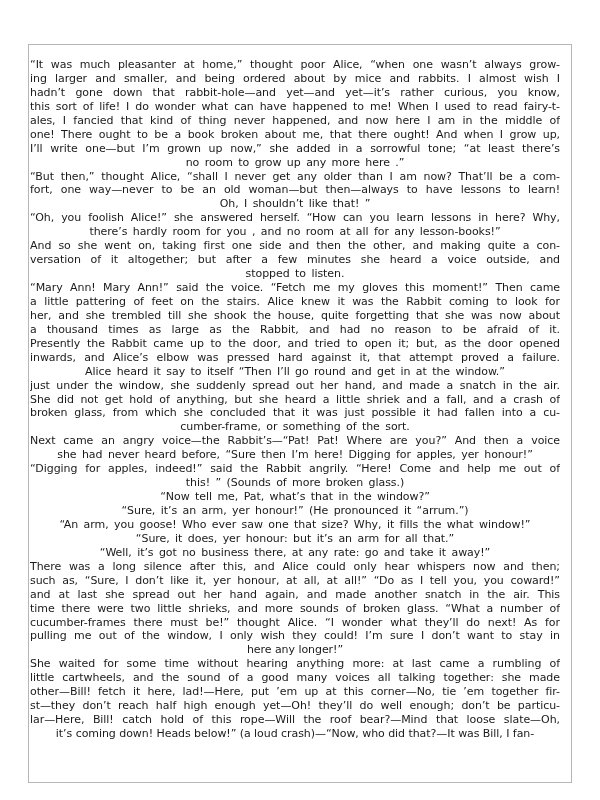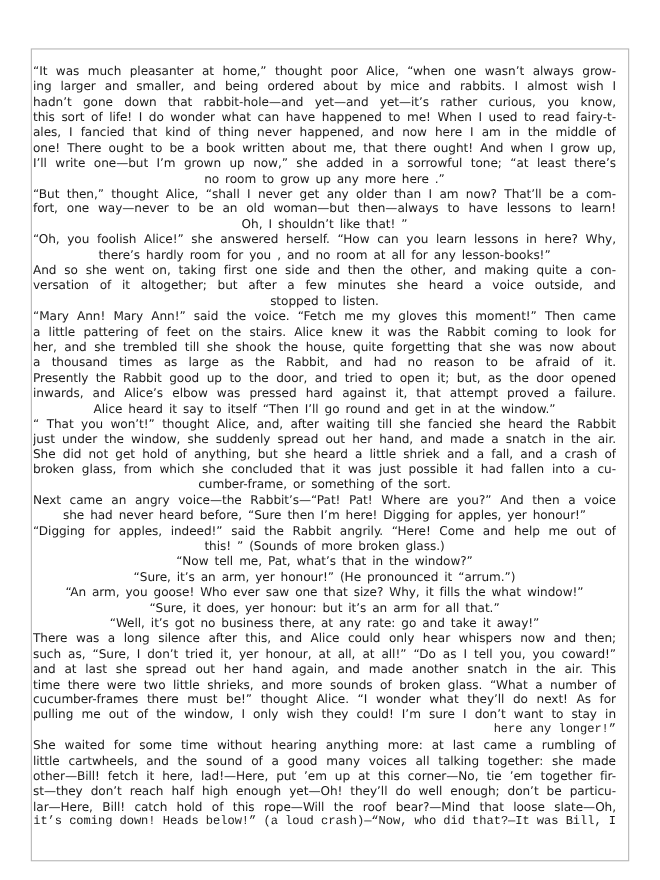--- a/index.html
+++ b/index.html
@@ -34,68 +34,66 @@
   }
   .line.full {
     text-align: justify;
     text-align-last: justify;
   }
   .line.loose {
     text-align: center;
     word-spacing: 2px;
   }
   .line.plain {
-    text-align: right;
-    font-family: Liberation Mono, monospace;
+    text-align: center;
   }
 </style>
 </head>
 <body style="background: rgb(255, 255, 255);">
 
 <div class="page-frame">
   <div>
       <div class="line full">“It was much pleasanter at home,” thought poor Alice, “when one wasn’t always grow-</div>
       <div class="line full">ing larger and smaller, and being ordered about by mice and rabbits. I almost wish I</div>
       <div class="line full">hadn’t gone down that rabbit-hole—and yet—and yet—it’s rather curious, you know,</div>
       <div class="line full">this sort of life! I do wonder what can have happened to me! When I used to read fairy-t-</div>
       <div class="line full">ales, I fancied that kind of thing never happened, and now here I am in the middle of</div>
-      <div class="line full">one! There ought to be a book written about me, that there ought! And when I grow up,</div>
+      <div class="line full">one! There ought to be a book broken about me, that there ought! And when I grow up,</div>
       <div class="line full">I’ll write one—but I’m grown up now,” she added in a sorrowful tone; “at least there’s</div>
       <div class="line loose">no room to grow up any more here .”</div>
       <div class="line full">“But then,” thought Alice, “shall I never get any older than I am now? That’ll be a com-</div>
       <div class="line full">fort, one way—never to be an old woman—but then—always to have lessons to learn!</div>
       <div class="line loose">Oh, I shouldn’t like that!  ”</div>
       <div class="line full">“Oh, you foolish Alice!” she answered herself. “How can you learn lessons in here? Why,</div>
       <div class="line loose">there’s hardly room for you , and no room at all for any lesson-books!”</div>
       <div class="line full">And so she went on, taking first one side and then the other, and making quite a con-</div>
       <div class="line full">versation of it altogether; but after a few minutes she heard a voice outside, and</div>
       <div class="line loose">stopped to listen.</div>
       <div class="line full">“Mary Ann! Mary Ann!” said the voice. “Fetch me my gloves this moment!” Then came</div>
       <div class="line full">a little pattering of feet on the stairs. Alice knew it was the Rabbit coming to look for</div>
       <div class="line full">her, and she trembled till she shook the house, quite forgetting that she was now about</div>
       <div class="line full">a thousand times as large as the Rabbit, and had no reason to be afraid of it.</div>
-      <div class="line full">Presently the Rabbit good up to the door, and tried to open it; but, as the door opened</div>
+      <div class="line full">Presently the Rabbit came up to the door, and tried to open it; but, as the door opened</div>
       <div class="line full">inwards, and Alice’s elbow was pressed hard against it, that attempt proved a failure.</div>
       <div class="line loose">Alice heard it say to itself “Then I’ll go round and get in at the window.”</div>
-      <div class="line full">“ That you won’t!” thought Alice, and, after waiting till she fancied she heard the Rabbit</div>
       <div class="line full">just under the window, she suddenly spread out her hand, and made a snatch in the air.</div>
       <div class="line full">She did not get hold of anything, but she heard a little shriek and a fall, and a crash of</div>
       <div class="line full">broken glass, from which she concluded that it was just possible it had fallen into a cu-</div>
       <div class="line loose">cumber-frame, or something of the sort.</div>
       <div class="line full">Next came an angry voice—the Rabbit’s—“Pat! Pat! Where are you?” And then a voice</div>
       <div class="line loose">she had never heard before, “Sure then I’m here! Digging for apples, yer honour!”</div>
       <div class="line full">“Digging for apples, indeed!” said the Rabbit angrily. “Here! Come and help me out of</div>
       <div class="line loose">this!  ”  (Sounds of more broken glass.)</div>
       <div class="line loose">“Now tell me, Pat, what’s that in the window?”</div>
       <div class="line loose">“Sure, it’s an arm, yer honour!” (He pronounced it “arrum.”)</div>
       <div class="line loose">“An arm, you goose! Who ever saw one that size? Why, it fills the what window!”</div>
       <div class="line loose">“Sure, it does, yer honour: but it’s an arm for all that.”</div>
       <div class="line loose">“Well, it’s got no business there, at any rate: go and take it away!”</div>
       <div class="line full">There was a long silence after this, and Alice could only hear whispers now and then;</div>
-      <div class="line full">such as, “Sure, I don’t tried it, yer honour, at all, at all!” “Do as I tell you, you coward!”</div>
+      <div class="line full">such as, “Sure, I don’t like it, yer honour, at all, at all!” “Do as I tell you, you coward!”</div>
       <div class="line full">and at last she spread out her hand again, and made another snatch in the air. This</div>
       <div class="line full">time there were two little shrieks, and more sounds of broken glass. “What a number of</div>
       <div class="line full">cucumber-frames there must be!” thought Alice. “I wonder what they’ll do next! As for</div>
       <div class="line full">pulling me out of the window, I only wish they could! I’m sure I don’t want to stay in</div>
       <div class="line plain">here any longer!”</div>
       <div class="line full">She waited for some time without hearing anything more: at last came a rumbling of</div>
       <div class="line full">little cartwheels, and the sound of a good many voices all talking together: she made</div>
       <div class="line full">other—Bill! fetch it here, lad!—Here, put ’em up at this corner—No, tie ’em together fir-</div>
       <div class="line full">st—they don’t reach half high enough yet—Oh! they’ll do well enough; don’t be particu-</div>
       <div class="line full">lar—Here, Bill! catch hold of this rope—Will the roof bear?—Mind that loose slate—Oh,</div>

